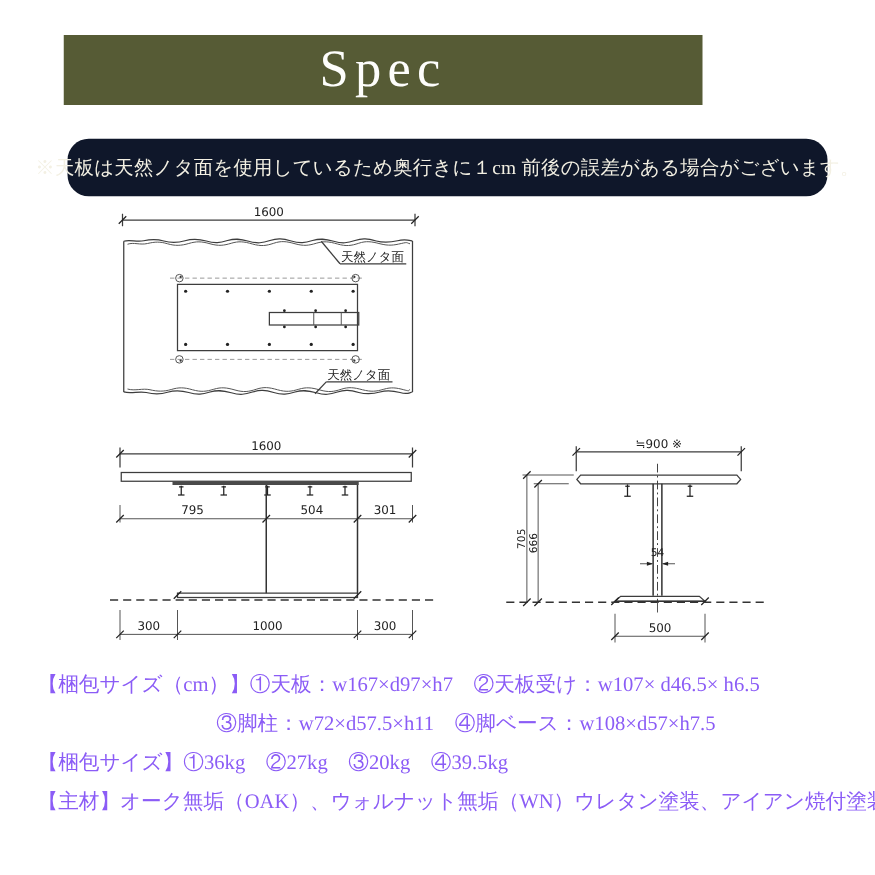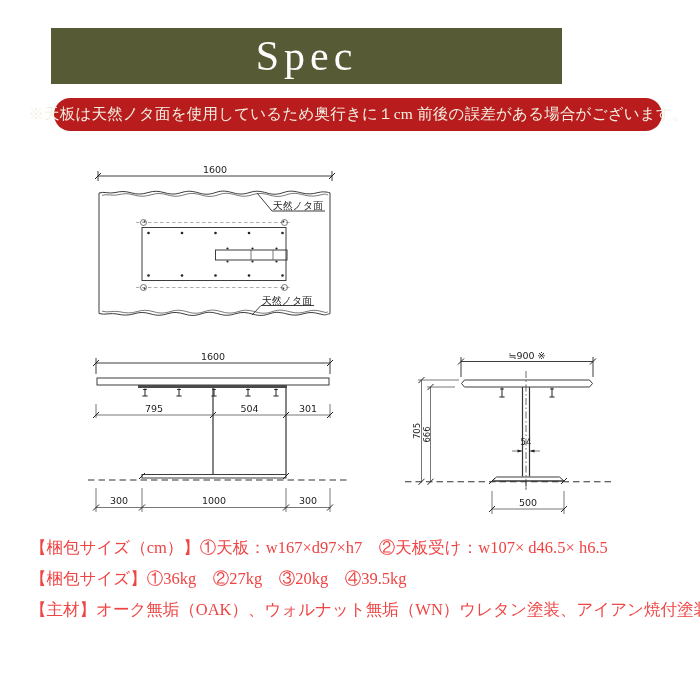--- a/index.html
+++ b/index.html
@@ -2,38 +2,38 @@
 <html><head>
 <meta charset="utf-8">
 <style>
   html,body{margin:0;padding:0;background:#ffffff;}
   .page{position:relative;width:700px;height:700px;background:#ffffff;overflow:hidden;
         font-family:"Liberation Serif","DejaVu Serif",serif;}
   .header-bar{position:absolute;left:35px;top:28px;width:511px;height:56px;
         background:#565b35;display:flex;align-items:center;justify-content:center;margin-left:16px;}
   .header-title{color:#fdfdfb;font-size:42px;letter-spacing:5px;line-height:56px;
         font-family:"Liberation Serif","DejaVu Serif",serif;}
-  .notice-pill{position:absolute;left:54px;top:98px;width:608px;height:33px;
-        background:#b91c1c;border-radius:17px;display:flex;align-items:center;justify-content:center;}
+  .notice-pill{position:absolute;left:54px;top:111px;width:608px;height:46px;
+        background:#0f172a;border-radius:17px;display:flex;align-items:center;justify-content:center;}
   .notice-text{color:#f3f0e3;font-size:15.5px;letter-spacing:0.2px;white-space:nowrap;}
   svg{position:absolute;overflow:visible;}
   #top-view{left:88px;top:160px;}
   #front-view{left:88px;top:348px;}
   #side-view{left:405px;top:348px;}
   .ln{stroke:#3d3d3d;stroke-width:1;fill:none;}
   .thin{stroke:#555;stroke-width:0.8;fill:none;}
   .thick{stroke:#333;stroke-width:1.2;fill:none;}
   .dash{stroke:#333;stroke-width:1.1;fill:none;stroke-dasharray:6.5 4;}
   .cdash{stroke:#9a9a9a;stroke-width:0.8;fill:none;stroke-dasharray:3.5 2.5;}
   .cl{stroke:#444;stroke-width:0.8;fill:none;stroke-dasharray:7 2.5 1.5 2.5;}
   .tk{stroke:#222;stroke-width:1;fill:none;}
   .dim{font-family:"DejaVu Sans","Liberation Sans",sans-serif;font-size:9.5px;fill:#222;}
   .dims{font-family:"DejaVu Sans","Liberation Sans",sans-serif;font-size:8.5px;fill:#222;}
   .jp{font-family:"Liberation Serif","DejaVu Serif",serif;font-size:10px;fill:#222;}
-  .specs{position:absolute;left:30px;top:538px;width:655px;color:#ef4444;}
+  .specs{position:absolute;left:30px;top:538px;width:655px;color:#8b5cf6;}
   .spec-row{font-size:16.5px;line-height:20px;margin-bottom:11px;white-space:nowrap;}
   .spec-row.indent{padding-left:143px;}
 </style>
 </head>
 <body>
 
 <div class="page">
 
   <div class="header-bar">
     <span class="header-title">Spec</span>
@@ -220,17 +220,18 @@
       <line class="tk" x1="13.5" y1="136.8" x2="19.5" y2="130.8"></line>
       <line class="tk" x1="22.5" y1="42" x2="28.5" y2="36"></line>
       <line class="tk" x1="22.5" y1="136.8" x2="28.5" y2="130.8"></line>
       <text class="dims" transform="translate(15 83) rotate(-90)" text-anchor="middle">705</text>
       <text class="dims" transform="translate(24.5 86.5) rotate(-90)" text-anchor="middle">666</text>
     </g>
   </svg>
 
   <div class="specs">
     <div class="spec-row"><span>【梱包サイズ（cm）】</span><span>①天板：w167×d97×h7　②天板受け：w107× d46.5× h6.5</span></div>
+    <div class="spec-row indent"><span>③脚柱：w72×d57.5×h11　④脚ベース：w108×d57×h7.5</span></div>
     <div class="spec-row"><span>【梱包サイズ】</span><span>①36kg　②27kg　③20kg　④39.5kg</span></div>
     <div class="spec-row"><span>【主材】</span><span>オーク無垢（OAK）、ウォルナット無垢（WN）ウレタン塗装、アイアン焼付塗装</span></div>
   </div>
 
 </div>
 
 </body></html>

